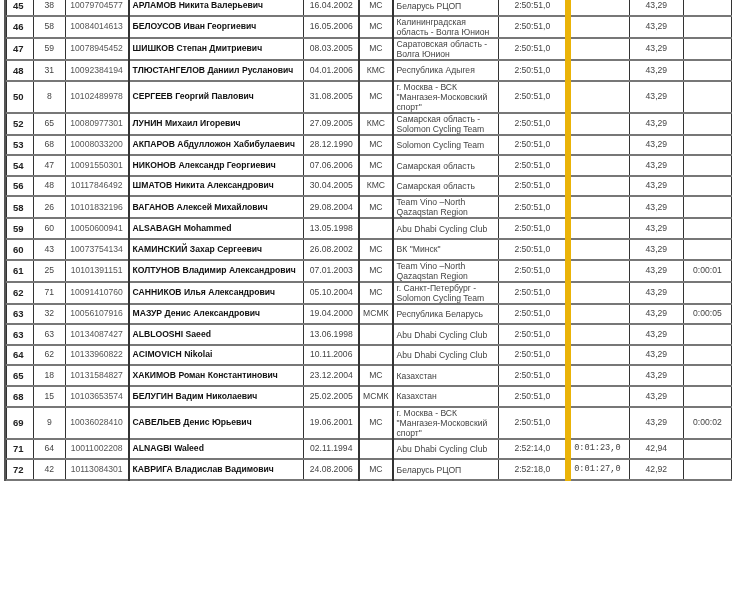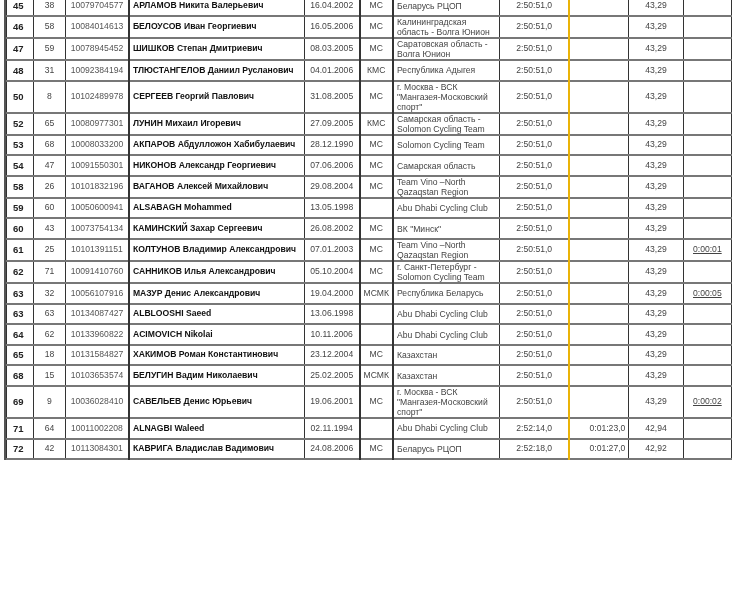--- a/index.html
+++ b/index.html
@@ -9,23 +9,23 @@
   td { border:1px solid #333; height:20.6px; padding:0 3px; font-size:8.6px; color:#444; white-space:nowrap; overflow:hidden; line-height:9.5px; box-sizing:border-box; }
   tr { border-bottom:2px solid #777; }
   td.place { font-weight:bold; color:#222; font-size:9.5px; text-align:left; padding-left:6px; }
   td.num { text-align:center; }
   td.uci { text-align:center; color:#555; }
   td.name { font-weight:bold; color:#111; font-size:8.6px; border-left:2px solid #333; }
   td.dob { text-align:center; border-right:2px solid #333; }
   td.cat { text-align:center; }
   td.team { white-space:normal; line-height:10px; border-left:2px solid #333; }
   td.time { text-align:center; }
-  td.gap { text-align:right; border-left:2px solid #eab308; }
+  td.gap { text-align:left; border-left:6px solid #eab308;font-family:Liberation Mono, monospace; }
   td.speed { text-align:center; }
-  td.extra { text-align:center;text-decoration:underline; }
+  td.extra { text-align:center; }
 </style>
 </head>
 <body>
 
 <div id="sheet">
   <table>
     <colgroup>
       <col style="width:28px">
       <col style="width:34px">
       <col style="width:64px">
@@ -137,20 +137,33 @@
           <td class="name">НИКОНОВ Александр Георгиевич</td>
           <td class="dob">07.06.2006</td>
           <td class="cat">МС</td>
           <td class="team">Самарская область</td>
           <td class="time">2:50:51,0</td>
           <td class="gap"></td>
           <td class="speed">43,29</td>
           <td class="extra"></td>
         </tr>
         <tr>
+          <td class="place">56</td>
+          <td class="num">48</td>
+          <td class="uci">10117846492</td>
+          <td class="name">ШМАТОВ Никита Александрович</td>
+          <td class="dob">30.04.2005</td>
+          <td class="cat">КМС</td>
+          <td class="team">Самарская область</td>
+          <td class="time">2:50:51,0</td>
+          <td class="gap"></td>
+          <td class="speed">43,29</td>
+          <td class="extra"></td>
+        </tr>
+        <tr>
           <td class="place">58</td>
           <td class="num">26</td>
           <td class="uci">10101832196</td>
           <td class="name">ВАГАНОВ Алексей Михайлович</td>
           <td class="dob">29.08.2004</td>
           <td class="cat">МС</td>
           <td class="team">Team Vino –North Qazaqstan Region</td>
           <td class="time">2:50:51,0</td>
           <td class="gap"></td>
           <td class="speed">43,29</td>

